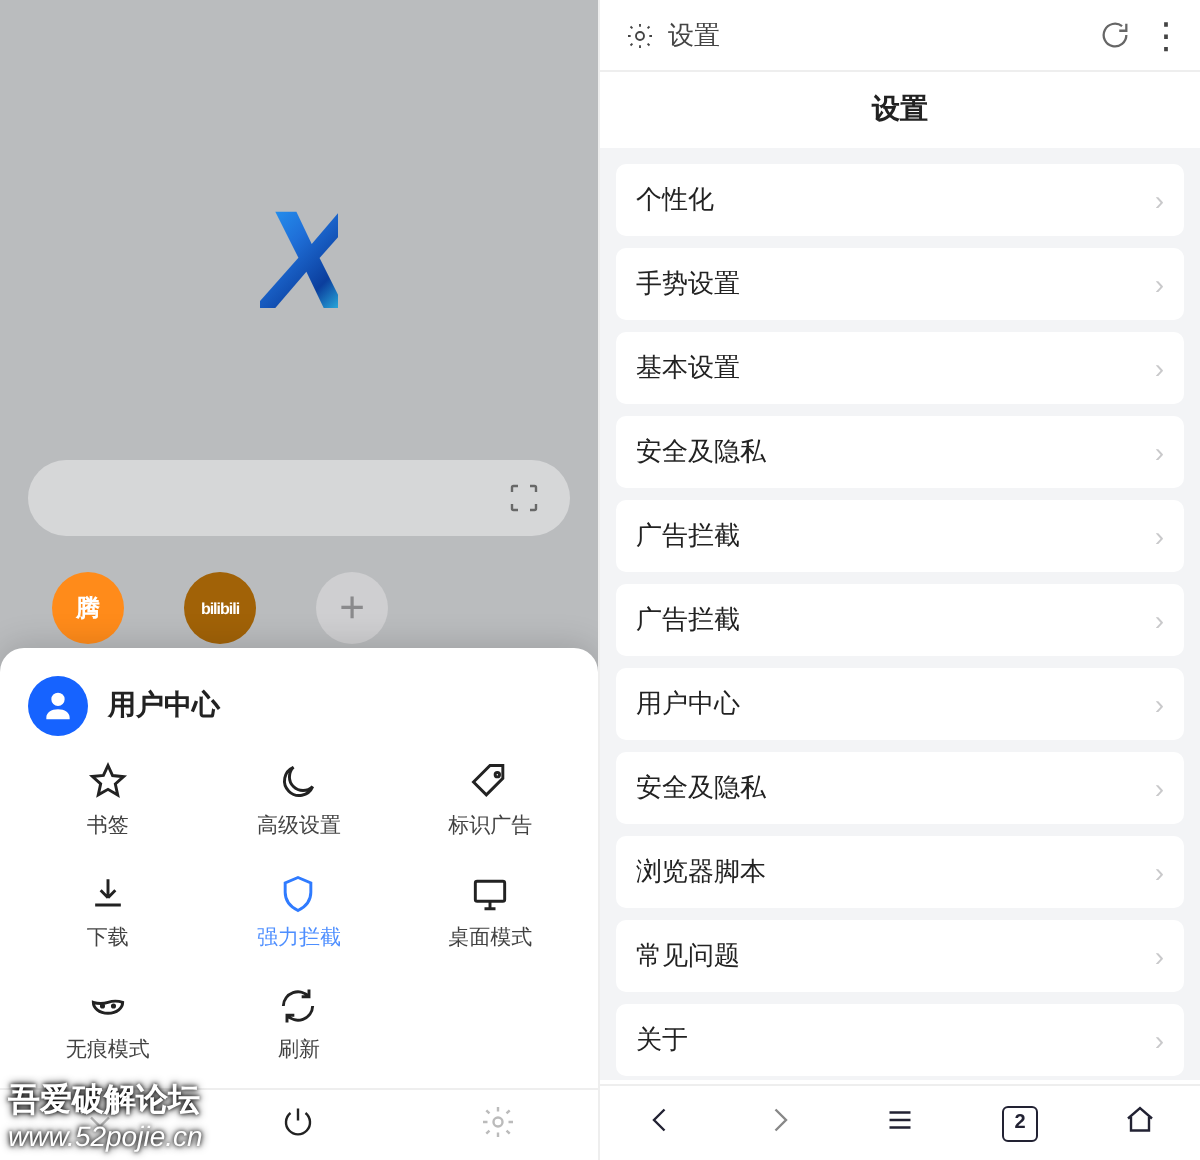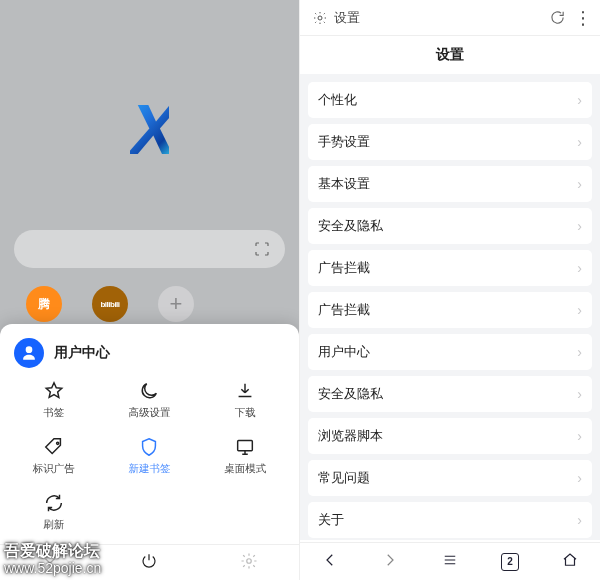--- a/index.html
+++ b/index.html
@@ -139,21 +139,21 @@
     display:flex; align-items:center; justify-content:center;
     font-size:10px; font-weight:600; color:#223;
   }
 
   .watermark {
     position:absolute; left:4px; bottom:4px;
     color:#fff; font-family:"SimHei","Microsoft YaHei",sans-serif; text-shadow:0 0 4px #000, 0 0 2px #000;
     font-size:16px; line-height:1.15; font-weight:600;
     pointer-events:none;
   }
-  .watermark .url { font-size:14px; font-weight:400;}
+  .watermark .url { font-size:14px; font-weight:400;font-style:italic;}
 </style>
 </head>
 <body>
 
 <div class="pane left">
   <div class="left-bg">
     <div class="logo-wrap">
       <span class="logo-x">X</span>
     </div>
     <div class="searchbar">
@@ -196,44 +196,52 @@
       </div>
       <div class="tool">
         <svg viewBox="0 0 24 24">
             <path d="M20 14.5A8 8 0 1 1 9.5 4a6 6 0 0 0 10.5 10.5z"></path>
           </svg>
         <div class="tlabel">高级设置</div>
       </div>
 
       <div class="tool">
         <svg viewBox="0 0 24 24">
-            <path d="M12 4v10m0 0l-4-4m4 4l4-4M5 18h14"></path>
-          </svg>
-        <div class="tlabel">下载</div>
-      </div>
-      <div class="tool">
-        <svg viewBox="0 0 24 24">
             <path d="M3 12l9-9h7v7l-9 9-7-7z"></path>
             <circle cx="16" cy="8" r="1.2"></circle>
           </svg>
         <div class="tlabel">标识广告</div>
       </div>
+      <div class="tool">
+        <svg viewBox="0 0 24 24">
+            <path d="M12 4v10m0 0l-4-4m4 4l4-4M5 18h14"></path>
+          </svg>
+        <div class="tlabel">下载</div>
+      </div>
       <div class="tool active">
         <svg viewBox="0 0 24 24">
             <path d="M12 3l7 3v5c0 5-3 8-7 10-4-2-7-5-7-10V6l7-3z"></path>
           </svg>
-        <div class="tlabel">新建书签</div>
+        <div class="tlabel">强力拦截</div>
       </div>
 
       <div class="tool">
         <svg viewBox="0 0 24 24">
             <rect x="4" y="5" width="16" height="11" rx="1"></rect>
             <path d="M9 20h6M12 16v4"></path>
           </svg>
         <div class="tlabel">桌面模式</div>
+      </div>
+      <div class="tool">
+        <svg viewBox="0 0 24 24">
+            <path d="M4 10c3 1 5 1 8 0s5-1 8 0c0 3-3 6-8 6s-8-3-8-6z"></path>
+            <circle cx="9" cy="12" r="1.4" fill="#222" stroke="none"></circle>
+            <circle cx="15" cy="12" r="1.4" fill="#222" stroke="none"></circle>
+          </svg>
+        <div class="tlabel">无痕模式</div>
       </div>
       <div class="tool">
         <svg viewBox="0 0 24 24">
             <path d="M4 12a8 8 0 0 1 14-5M20 12a8 8 0 0 1-14 5M18 3v4h-4M6 21v-4h4"></path>
           </svg>
         <div class="tlabel">刷新</div>
       </div>
     </div>
 
     <div class="bottom-bar-left">

